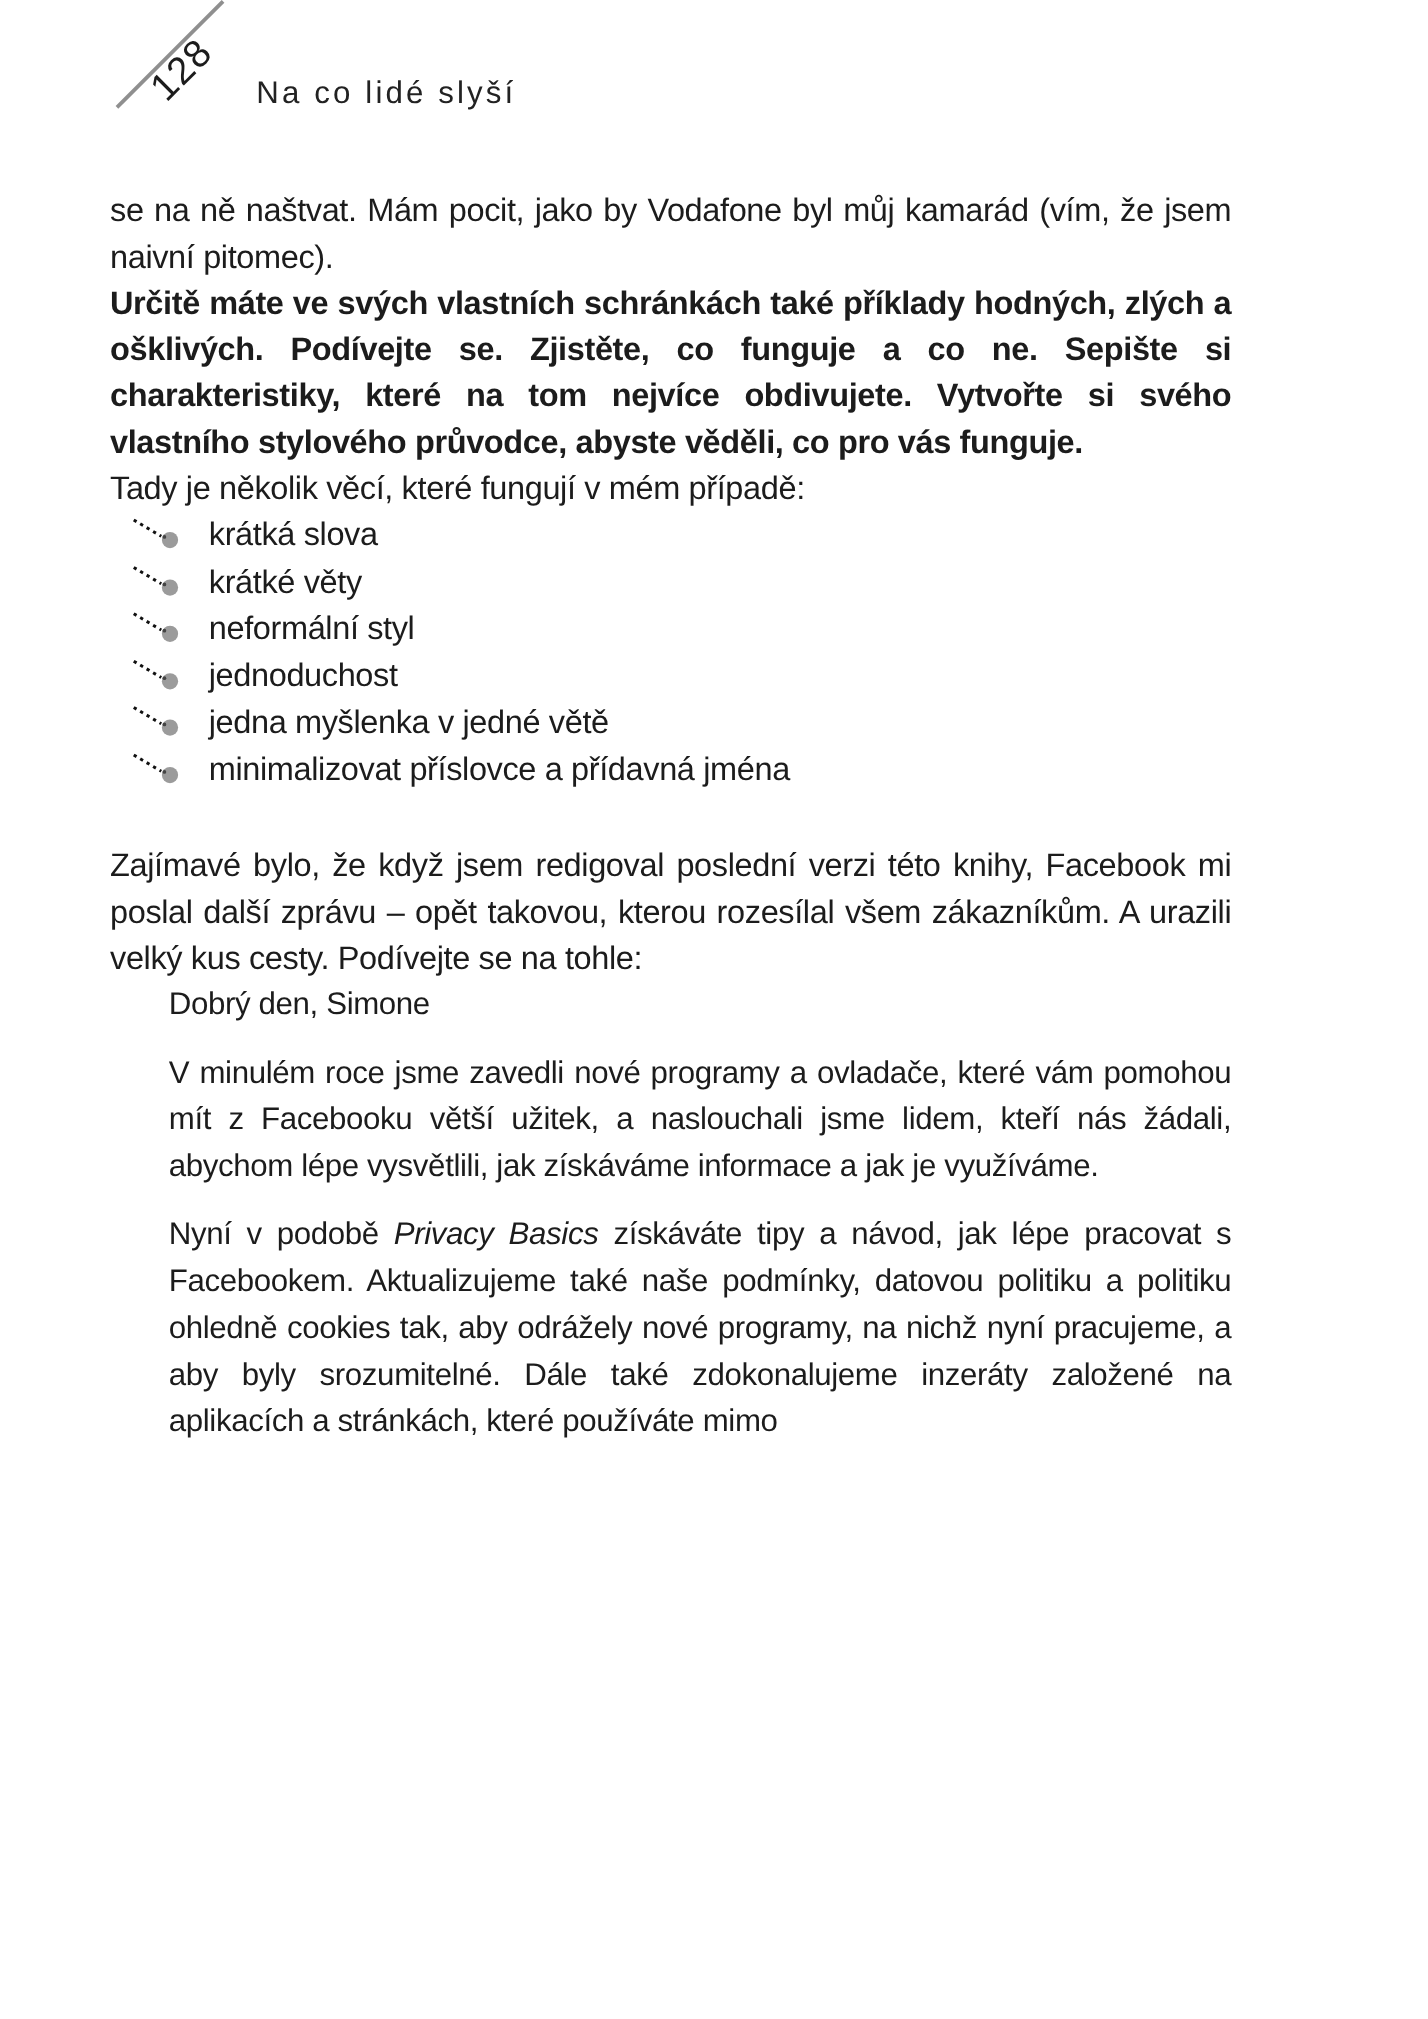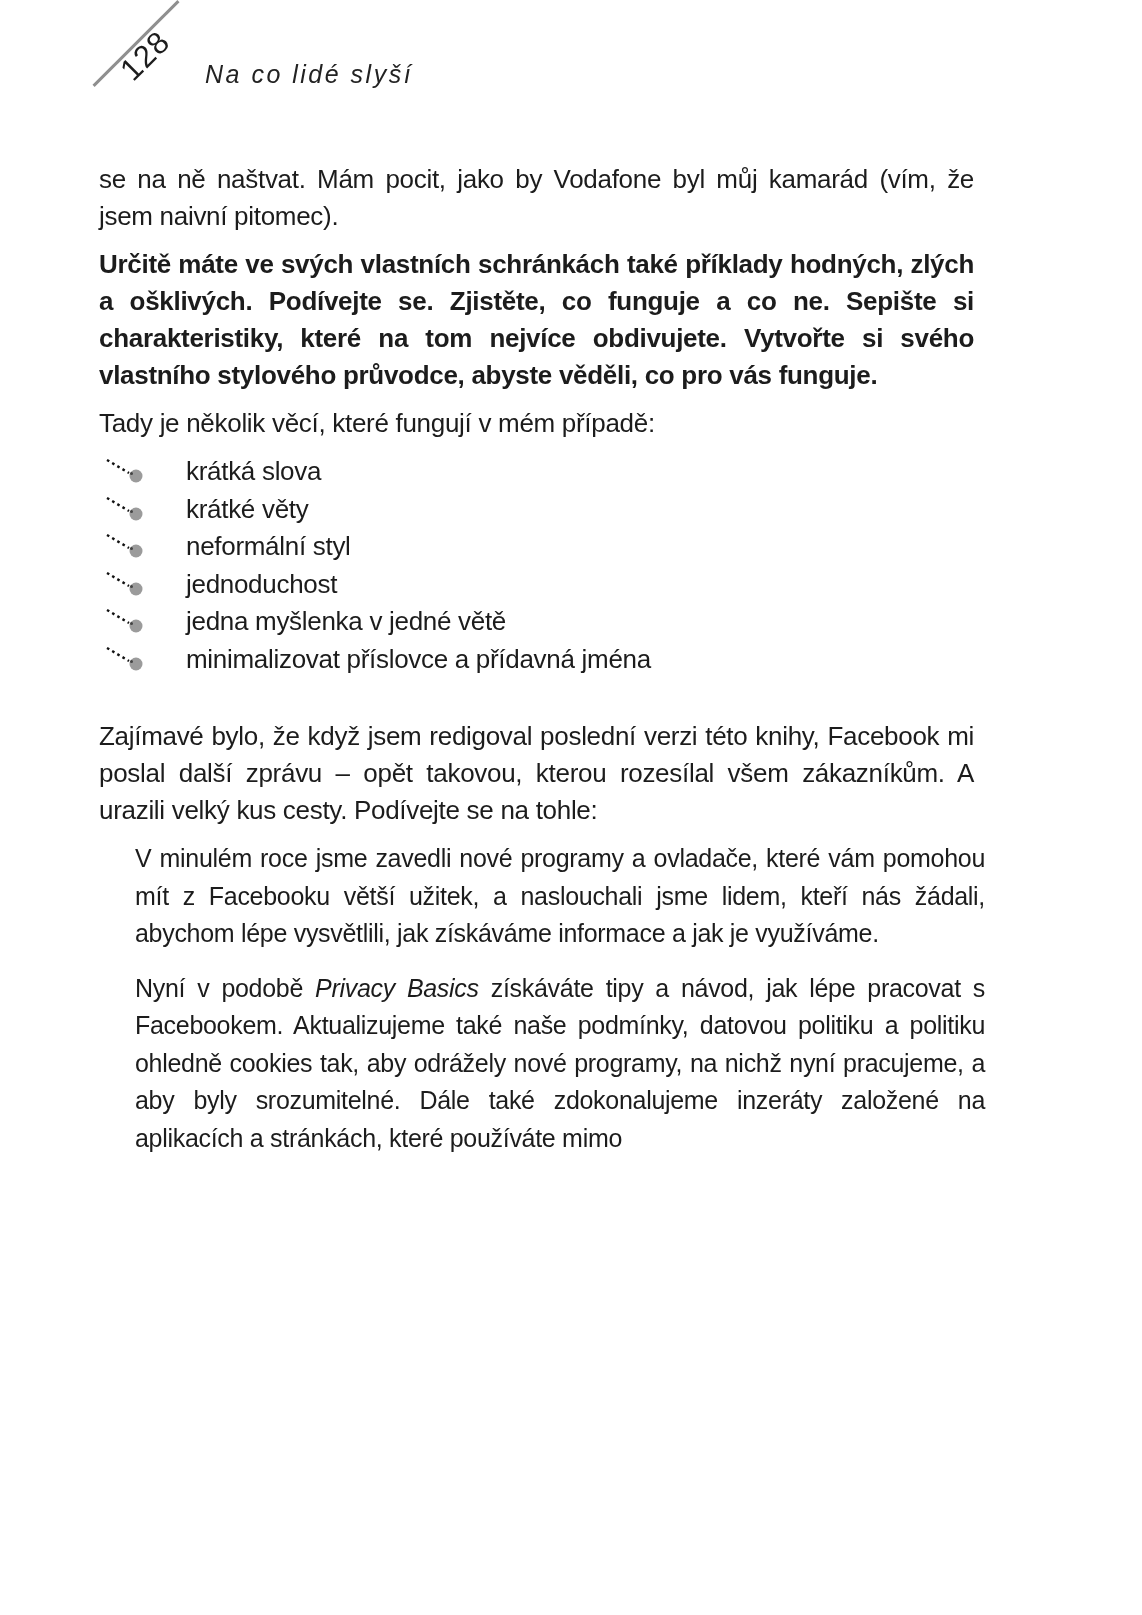--- a/index.html
+++ b/index.html
@@ -32,54 +32,52 @@
     top: 38px;
     font-size: 31px;
     letter-spacing: 1px;
     transform: rotate(-45deg);
     transform-origin: center;
   }
   .running-header {
     position: absolute;
     left: 205px;
     top: 60px;
-    font-style: italic;
     font-size: 25px;
     letter-spacing: 2.5px;
     color: #222222;
   }
 
   
   .content {
     position: absolute;
     left: 88px;
     top: 150px;
     width: 897px;
     font-size: 26px;
     line-height: 37px;
     letter-spacing: -0.3px;
   }
-  .content p { margin: 11px; }
+  .content p { margin: 0; }
   p.justify { text-align: justify; }
 
   .p1 { margin-bottom: 26px; }
   .p2 { margin-bottom: 21px; font-weight: bold; }
   .p3 { margin-bottom: 31px; }
 
   
   ul.pin-list {
     list-style: none;
     margin: 0 0 40px 0;
     padding: 0 0 0 17px;
   }
   ul.pin-list li {
     line-height: 37.5px;
     display: flex;
     align-items: flex-start;
-    gap: 19px;
   }
   .pin-icon {
     flex: 0 0 auto;
     width: 44px;
     margin-right: 18px;
     position: relative;
     top: 3px;
   }
 
   .p4 { margin-bottom: 36px; }
@@ -157,17 +155,18 @@
             <circle cx="31" cy="19" r="6.5" fill="#9b9b9b"></circle>
             <circle cx="26.5" cy="16.5" r="1.5" fill="#444"></circle>
           </svg></span>
       <span>minimalizovat příslovce a přídavná jména</span>
     </li>
   </ul>
 
   <p class="justify p4">Zajímavé bylo, že když jsem redigoval poslední verzi této knihy, Facebook mi poslal další zprávu – opět takovou, kterou rozesílal všem zákazníkům. A urazili velký kus cesty. Podívejte se na tohle:</p>
 
   <div class="quote">
+    <p>Dobrý den, Simone</p>
     <p class="justify">V minulém roce jsme zavedli nové programy a ovladače, které vám pomohou mít z Facebooku větší užitek, a naslouchali jsme lidem, kteří nás žádali, abychom lépe vysvětlili, jak získáváme informace a jak je využíváme.</p>
     <p class="justify"><span>Nyní v podobě </span><em>Privacy Basics</em><span> získáváte tipy a návod, jak lépe pracovat s Facebookem. Aktualizujeme také naše podmínky, datovou politiku a politiku ohledně cookies tak, aby odrážely nové programy, na nichž nyní pracujeme, a aby byly srozumitelné. Dále také zdokonalujeme inzeráty založené na aplikacích a stránkách, které používáte mimo</span></p>
   </div>
 
 </div>
 
 </body></html>

